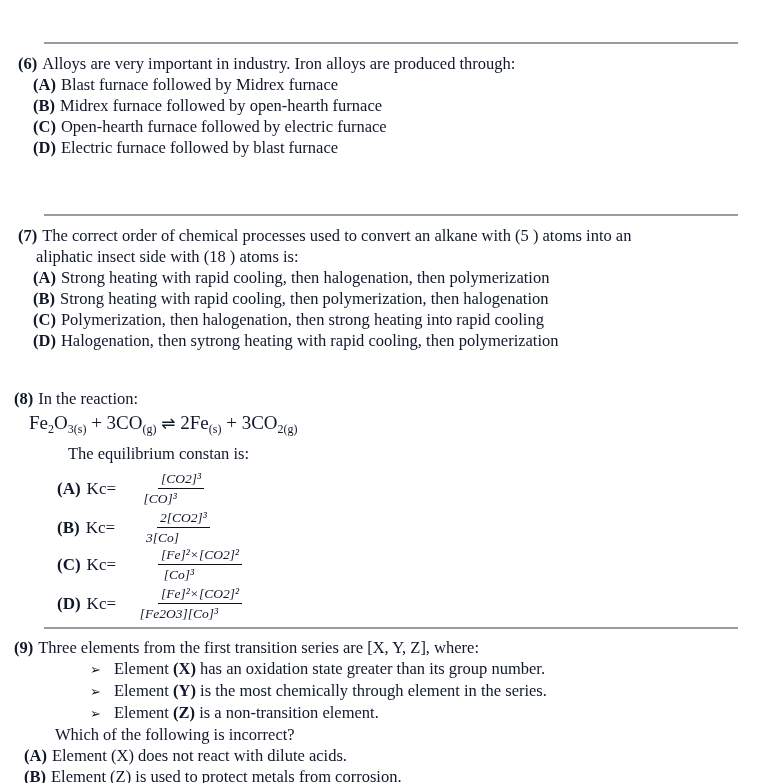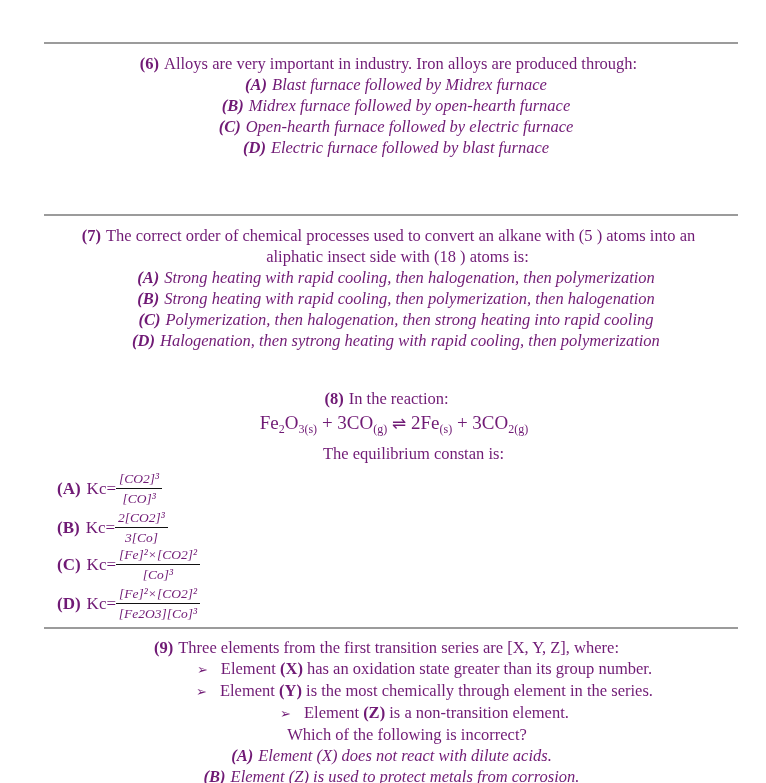--- a/index.html
+++ b/index.html
@@ -3,41 +3,40 @@
 <meta charset="utf-8">
 <style>
   html,body{margin:0;padding:0;background:#fff;}
   .page{
     position:relative;
     width:759px;height:783px;
     background:#ffffff;
     overflow:hidden;
     font-family:"Liberation Serif", serif;
     font-size:16.5px;
-    color:#701a75;
+    color:#0f172a;
     line-height:21px;
-    text-align:center;
   }
   .divider{
     height:2px;background:#9b9b9b;
     margin-left:44px;width:694px;
   }
   #d1{margin-top:42px;}
   #d2{margin-top:56px;}
   #d3{margin-top:4px;}
   b{font-weight:700;}
   .q-head{padding-left:18px;}
   .q-head b{margin-right:5px;}
   .q6{margin-top:9px;}
   .q7{margin-top:9px;}
   .q8{margin-top:37px;}
   .q9{margin-top:8px;}
   .q9 .q-head{padding-left:14px;}
   .q8 .q-head{padding-left:14px;font-family:Liberation Serif, serif;}
-  .opt{padding-left:33px;font-style:italic;}
+  .opt{padding-left:33px;}
   .opt b{margin-right:5px;}
   .wrap2{padding-left:36px;font-family:Liberation Serif, serif;}
   
   .equation{
     padding-left:29px;
     font-size:19px;
     line-height:27px;
     white-space:nowrap;
   }
   .equation .sub{font-size:12px;vertical-align:-4px;letter-spacing:0;}
@@ -47,21 +46,21 @@
     padding-left:57px;
     display:flex;align-items:center;
   }
   .q8-opt .opt-label{font-weight:700;font-size:17px;margin-right:6px;}
   .q8-opt .kc{font-size:17px;}
   .frac{
     display:inline-flex;flex-direction:column;align-items:center;
     font-style:italic;font-size:13.5px;line-height:17px;
     transform:translateY(0px);
   }
-  .frac .num{border-bottom:1.4px solid #111;padding:0 3px 1px 3px;}
+  .frac .num{border-bottom:1.4px solid #111;padding:0 3px 1px 3px;margin-left:42px;}
   .frac .den{padding-top:1px;}
   .row-a{margin-top:3px;height:42px;}
   .row-b{height:36px;}
   .row-c{height:39px;}
   .row-d{height:39px;}
   
   .bullet{padding-left:90px;}
   .bullet .marker{
     font-family:"DejaVu Sans", sans-serif;
     font-size:13px;margin-right:13px;

